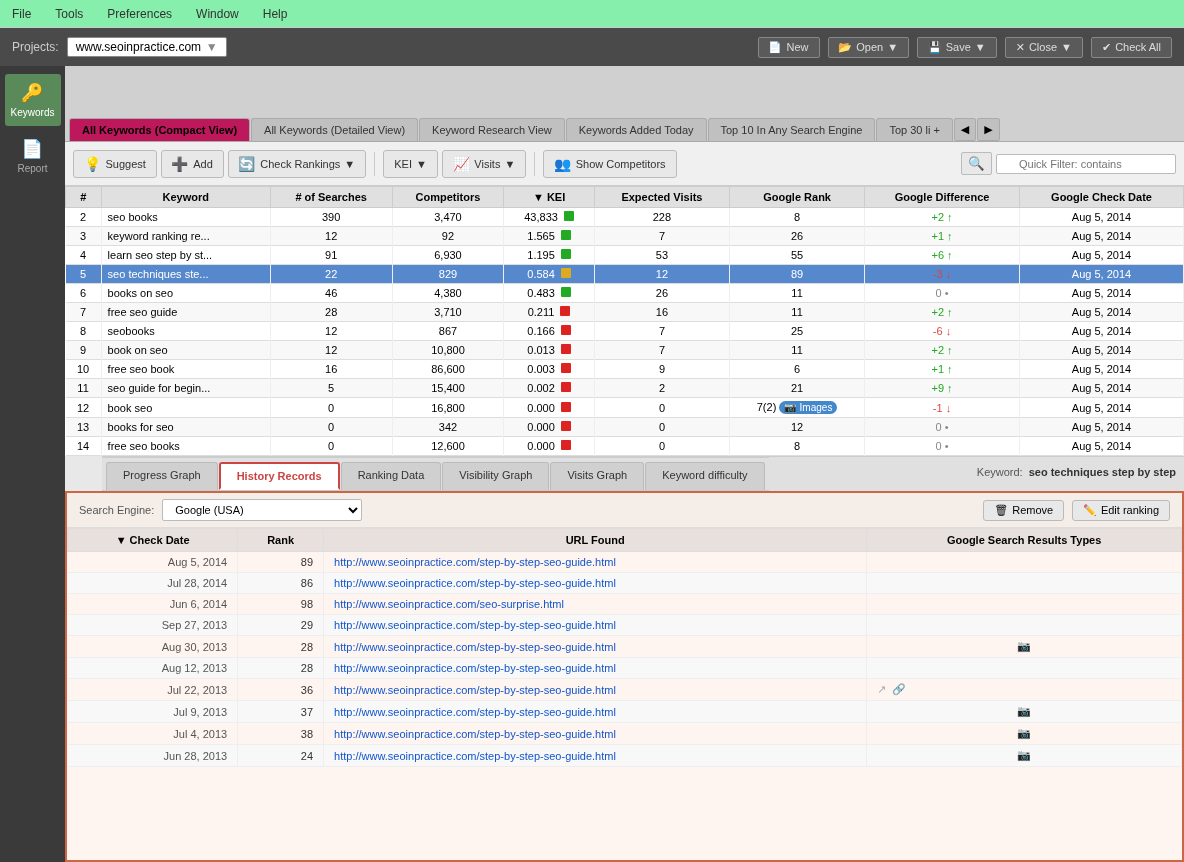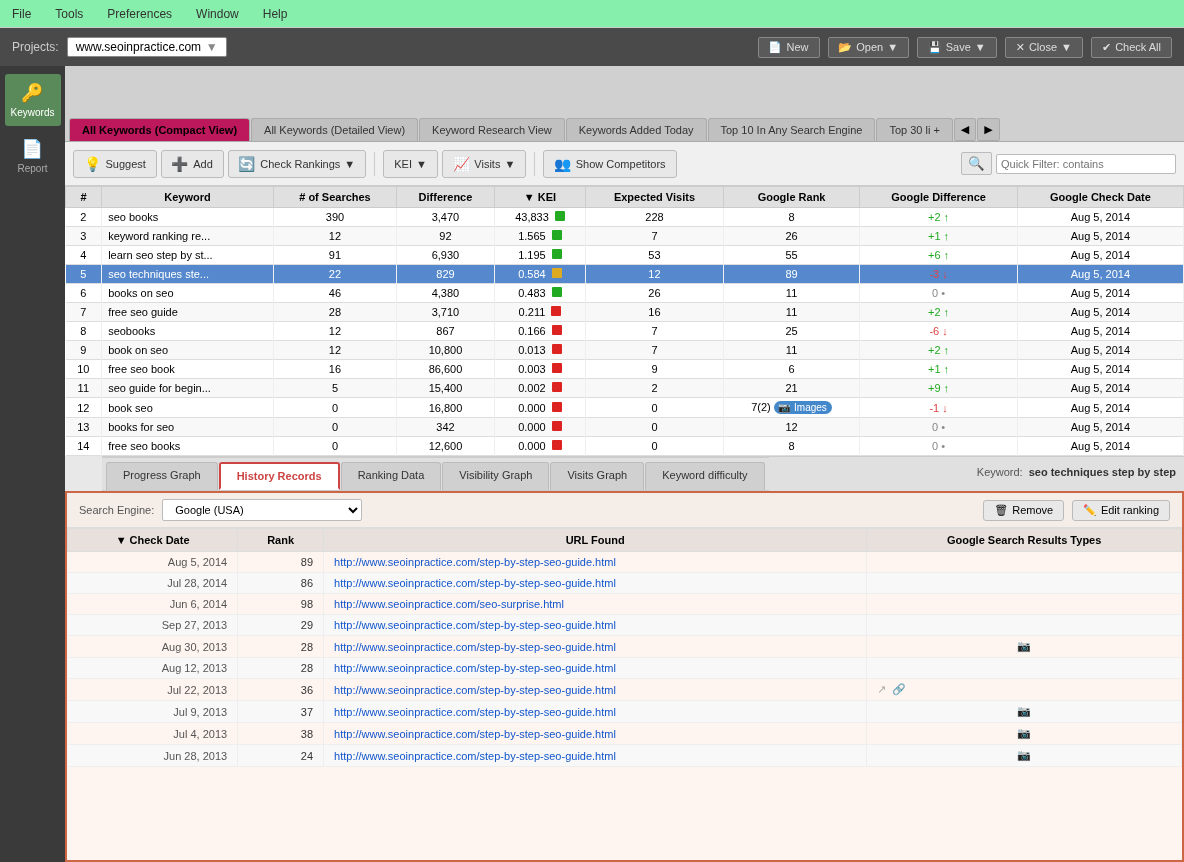--- a/index.html
+++ b/index.html
@@ -33,21 +33,21 @@
     .tab { background: #c0c0c0; border: 1px solid #aaa; border-bottom: none; padding: 5px 12px; font-size: 11px; cursor: pointer; border-radius: 3px 3px 0 0; white-space: nowrap; color: #333; }
     .tab.active { background: #be185d; color: #000; font-weight: bold; margin-top: 48px; }
     .tab-nav-btn { background: #c0c0c0; border: 1px solid #aaa; padding: 4px 6px; cursor: pointer; font-size: 11px; border-radius: 2px; }
     
     
     .toolbar { background: #f0f0f0; border-bottom: 1px solid #ccc; height: 44px; display: flex; align-items: center; padding: 0 8px; gap: 4px; }
     .toolbar-btn { background: #e8e8e8; border: 1px solid #bbb; padding: 4px 10px; font-size: 11px; border-radius: 3px; cursor: pointer; display: flex; align-items: center; gap: 4px; color: #333; height: 28px; }
     .toolbar-btn .btn-icon { font-size: 14px; }
     .toolbar-sep { width: 1px; height: 24px; background: #ccc; margin: 0 4px; }
     .quick-filter { margin-left: auto; display: flex; align-items: center; gap: 4px; }
-    .filter-input { border: 1px solid #bbb; padding: 3px 4px; font-size: 11px; width: 180px; border-radius: 2px; }
+    .filter-input { border: 1px solid #bbb; padding: 3px 22px; font-size: 11px; width: 180px; border-radius: 2px; }
     .search-icon-btn { background: #e8e8e8; border: 1px solid #bbb; padding: 3px 6px; cursor: pointer; border-radius: 2px; }
     
     
     .table-container { background: #fff; overflow: auto; flex-shrink: 0; }
     table { width: 100%; border-collapse: collapse; font-size: 11px; }
     thead th { background: #e0e0e0; border: 1px solid #ccc; padding: 4px 6px; text-align: center; font-weight: bold; white-space: nowrap; position: sticky; top: 0; }
     thead th.sorted { color: #000; }
     tbody tr { border-bottom: 1px solid #ddd; }
     tbody tr:nth-child(even) { background: #f8f8f8; }
     tbody tr.selected { background: #5588cc !important; color: #fff; }
@@ -204,21 +204,21 @@
       </div>
     </div>
 
     <div class="table-container" style="max-height: 320px; overflow-y: auto;">
       <table>
         <thead>
           <tr>
             <th>#</th>
             <th>Keyword</th>
             <th># of Searches</th>
-            <th>Difference</th>
+            <th>Competitors</th>
             <th class="sorted">▼ KEI</th>
             <th>Expected Visits</th>
             <th>Google Rank</th>
             <th>Google Difference</th>
             <th>Google Check Date</th>
           </tr>
         </thead>
         <tbody id="keywords-tbody">
         <tr>
     <td>2</td>

